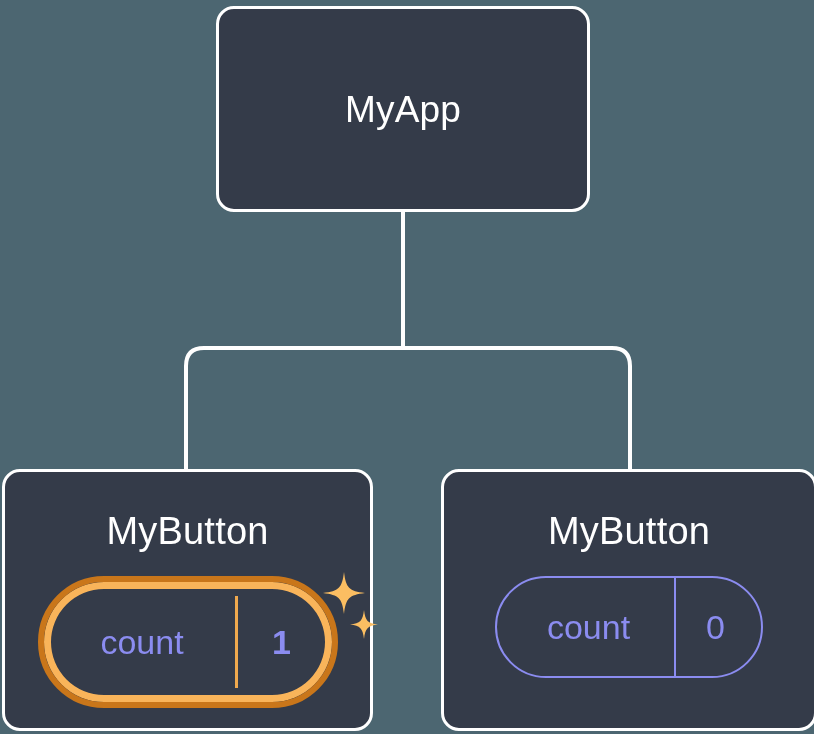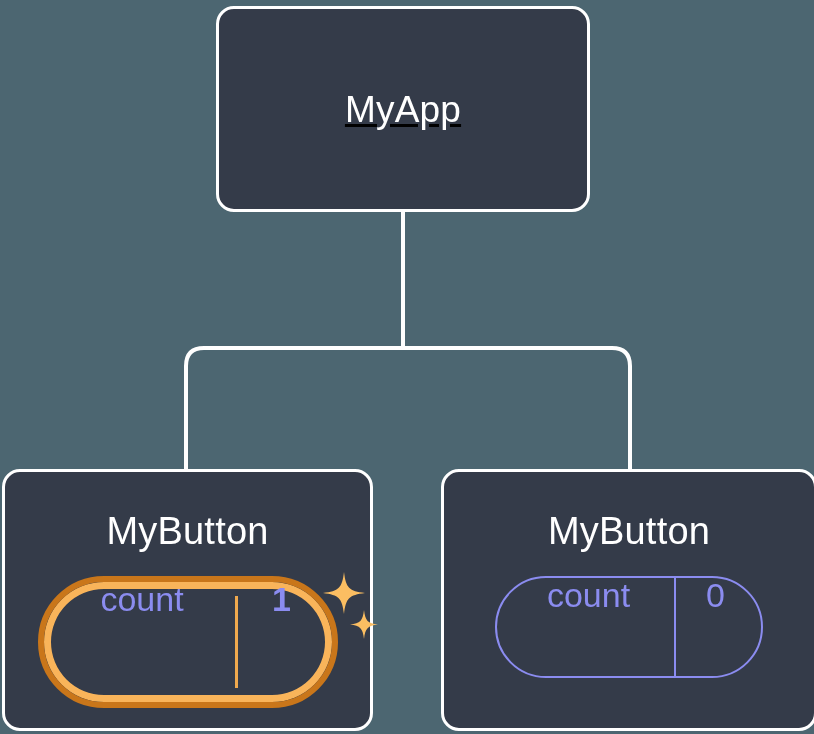--- a/index.html
+++ b/index.html
@@ -43,21 +43,20 @@
     display: flex;
     flex-direction: column;
     align-items: center;
   }
   .node.root {
     left: 216px;
     top: 6px;
     width: 374px;
     height: 206px;
     justify-content: center;
-    text-decoration: underline;
   }
   .node.child-left {
     left: 2px;
     top: 469px;
     width: 371px;
     height: 262px;
     justify-content: flex-start;
     padding-top: 40px;
   }
   .node.child-right {
@@ -81,21 +80,21 @@
   .node.child-right .node-title { font-size: 38px; }
 
   
   .pill-wrap {
     position: relative;
     margin-top: 26px;
   }
   .pill {
     box-sizing: border-box;
     display: flex;
-    align-items: flex-start;
+    align-items: center;
     border-radius: 999px;
     background: #343b49;
   }
   .pill .pill-cell {
     display: flex;
     align-items: center;
     justify-content: center;
     line-height: 1;
     white-space: nowrap;
   }

